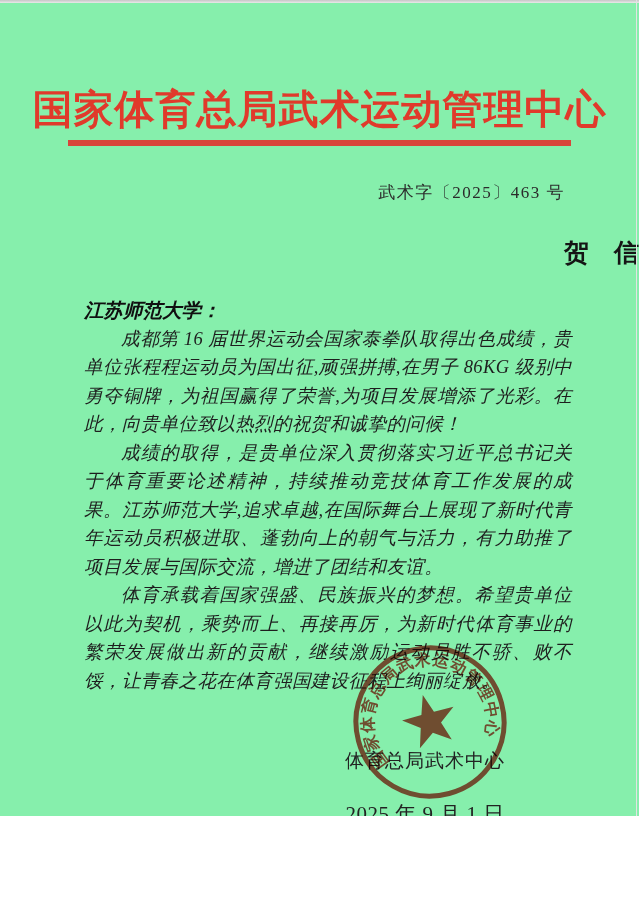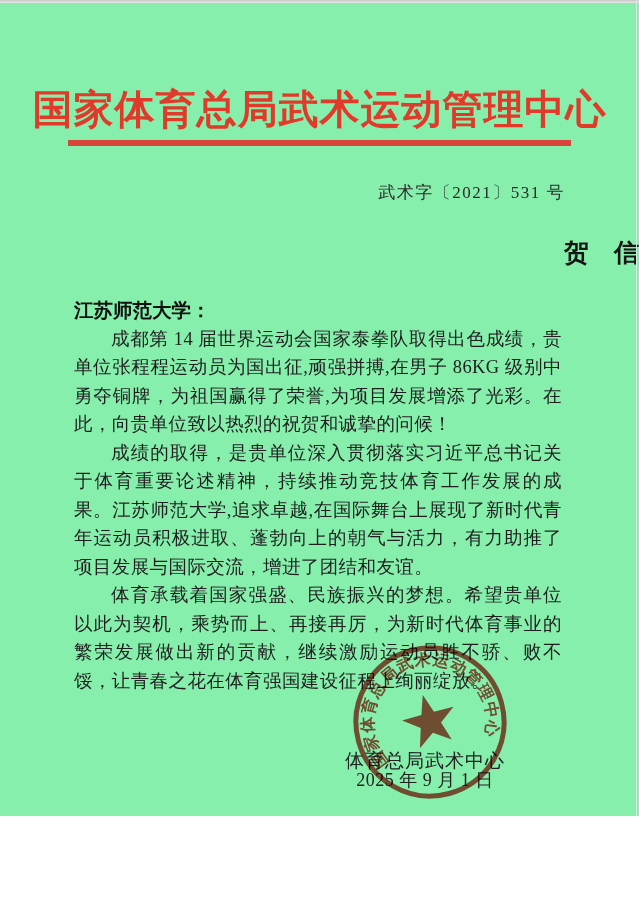--- a/index.html
+++ b/index.html
@@ -85,26 +85,27 @@
     text-align: right;
     font-size: 25px;
     font-weight: 700;
     color: #151515;
     white-space: pre;
   }
 
   .letter-body {
     position: absolute;
     top: 296px;
-    left: 74px;
+    left: 84px;
     width: 488px;
     font-size: 18.5px;
     line-height: 28.5px;
     color: var(--body-text);
     text-align: justify;
+    font-style: italic;
   }
   .salutation {
     font-family: "Liberation Sans", "DejaVu Sans", sans-serif;
     font-weight: 700;
     font-size: 19.5px;
     color: #101010;
   }
   .para {
     text-indent: 2em;
     letter-spacing: 0.4px;
@@ -117,25 +118,25 @@
     width: 170px;
     text-align: center;
     font-size: 19px;
     letter-spacing: 1px;
     color: #222222;
     white-space: pre;
     font-family: Liberation Mono, monospace;
   }
   .sign-date {
     position: absolute;
-    top: 768px;
+    top: 800px;
     left: 340px;
     width: 170px;
     text-align: center;
-    font-size: 18px;
+    font-size: 21px;
     letter-spacing: 0.5px;
     color: #222222;
     white-space: pre;
   }
 
   .seal {
     position: absolute;
     left: 349px;
     top: 641px;
     width: 162px;
@@ -154,27 +155,27 @@
 </style>
 </head>
 <body>
 
 <div class="canvas">
 
   <div class="header-title">国家体育总局武术运动管理中心</div>
 
   <div class="rule rule-top"></div>
 
-  <div class="doc-number">武术字〔2021〕531 号</div>
+  <div class="doc-number">武术字〔2025〕463 号</div>
 
   <div class="letter-title">贺　信</div>
 
   <div class="letter-body">
     <div class="salutation">江苏师范大学：</div>
-    <p class="para">成都第 14 届世界运动会国家泰拳队取得出色成绩，贵单位张程程运动员为国出征,顽强拼搏,在男子 86KG 级别中勇夺铜牌，为祖国赢得了荣誉,为项目发展增添了光彩。在此，向贵单位致以热烈的祝贺和诚挚的问候！</p>
+    <p class="para">成都第 16 届世界运动会国家泰拳队取得出色成绩，贵单位张程程运动员为国出征,顽强拼搏,在男子 86KG 级别中勇夺铜牌，为祖国赢得了荣誉,为项目发展增添了光彩。在此，向贵单位致以热烈的祝贺和诚挚的问候！</p>
     <p class="para">成绩的取得，是贵单位深入贯彻落实习近平总书记关于体育重要论述精神，持续推动竞技体育工作发展的成果。江苏师范大学,追求卓越,在国际舞台上展现了新时代青年运动员积极进取、蓬勃向上的朝气与活力，有力助推了项目发展与国际交流，增进了团结和友谊。</p>
     <p class="para">体育承载着国家强盛、民族振兴的梦想。希望贵单位以此为契机，乘势而上、再接再厉，为新时代体育事业的繁荣发展做出新的贡献，继续激励运动员胜不骄、败不馁，让青春之花在体育强国建设征程上绚丽绽放。</p>
   </div>
 
   <div class="signature">体育总局武术中心</div>
 
   <div class="sign-date">2025 年 9 月 1 日</div>
 
   <svg class="seal" viewBox="0 0 162 162" aria-hidden="true">
     <circle cx="81" cy="81" r="74" fill="none" stroke="#cd3a2c" stroke-width="5"></circle>

